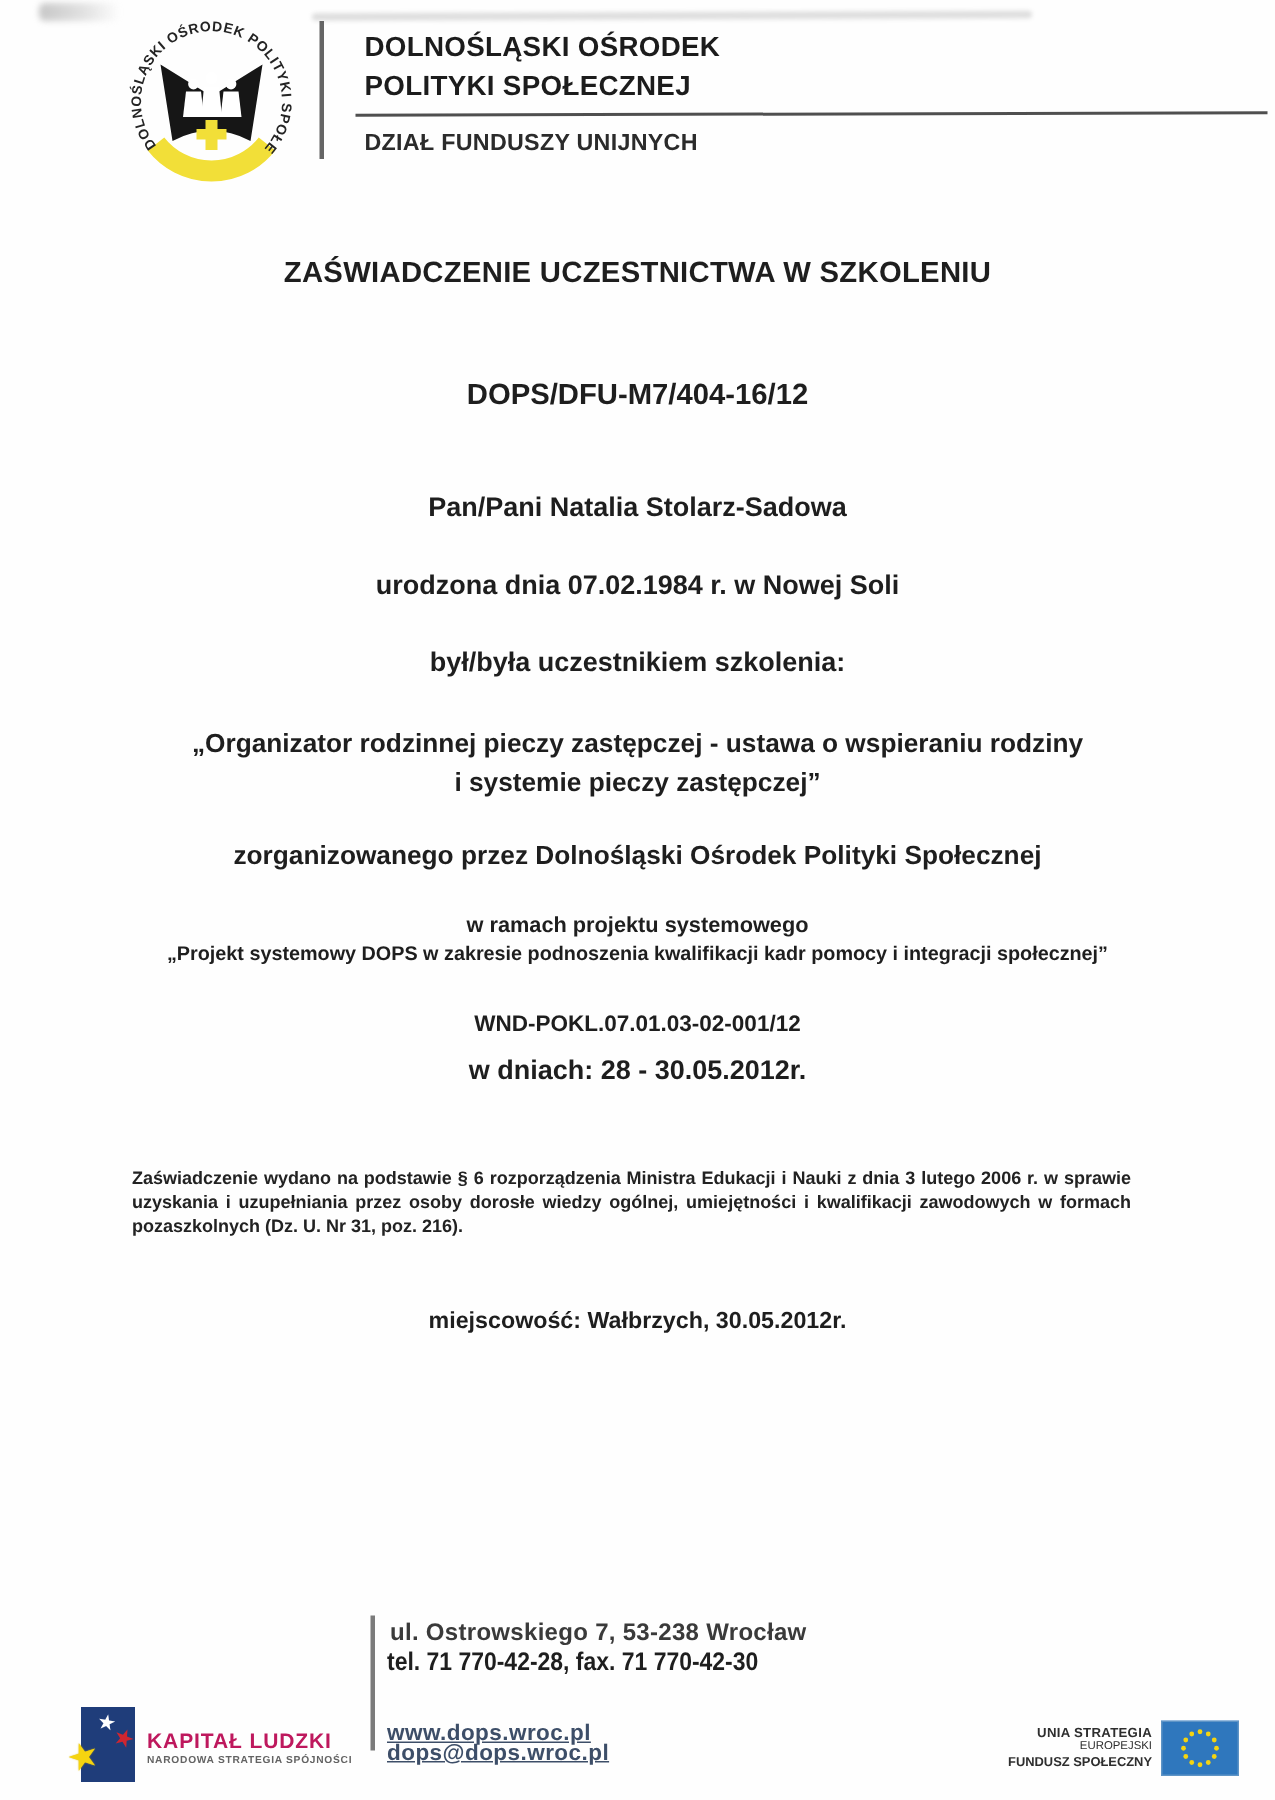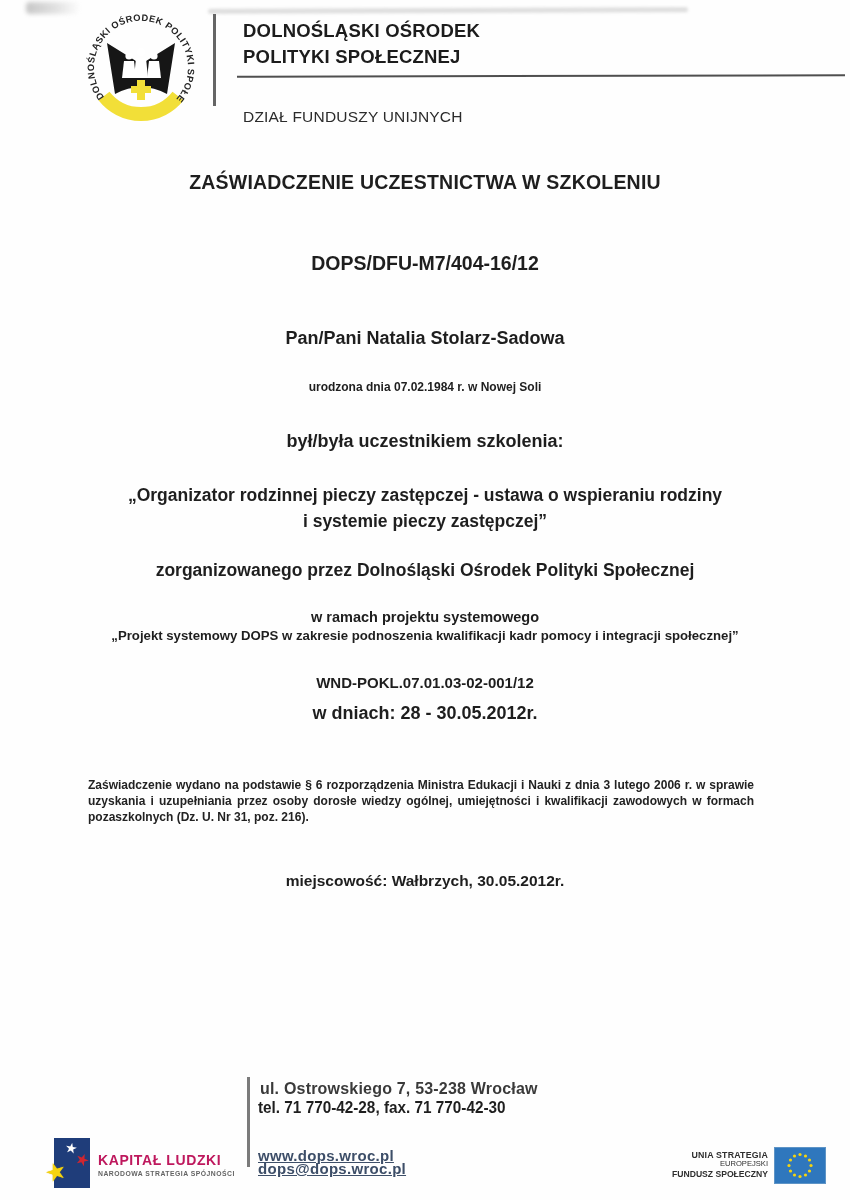--- a/index.html
+++ b/index.html
@@ -23,27 +23,27 @@
   .streak-top { left:208px; top:8px; width:480px; height:5px;
     background:#8b8b8b; opacity:.28; filter:blur(1.5px);
     transform:rotate(-.2deg); border-radius:3px; }
 
   
   .v-divider { left:213px; top:14px; width:3px; height:92px; background:#4a4a4a; opacity:.85; }
   .org-name { left:243px; top:18px; font-size:18.5px; font-weight:700;
     line-height:26px; color:#1c1c1c; letter-spacing:.2px; }
   .h-rule { left:237px; top:75px; width:608px; height:2px; background:#3c3c3c;
     transform:rotate(-.15deg); opacity:.9; }
-  .dept { left:243px; top:87px; font-size:15.5px; font-weight:400; color:#2b2b2b; letter-spacing:.2px;margin-top:21px; }
+  .dept { left:243px; top:87px; font-size:15.5px; font-weight:700; color:#2b2b2b; letter-spacing:.2px; }
 
   
   .title        { top:171px; font-size:19.5px; letter-spacing:.2px; }
   .cert-number  { top:252px; font-size:19.5px; }
   .participant  { top:328px; font-size:18px; }
-  .birth        { top:380px; font-size:12px; }
+  .birth        { top:380px; font-size:18px; }
   .participation{ top:431px; font-size:18px; }
   .training     { top:482px; font-size:17.5px; line-height:26px; }
   .organizer    { top:560px; font-size:17.5px; }
   .project-intro{ top:609px; font-size:14.5px; }
   .project-name { top:628px; font-size:13.2px; }
   .project-num  { top:646px; font-size:15px;margin-top:28px; }
   .dates        { top:703px; font-size:18px; }
   .legal-note   { left:88px; top:778px; width:666px; font-size:12px; line-height:15.8px;
                   font-weight:700; text-align:justify; color:#222; }
   .place        { top:872px; font-size:15.5px; }

